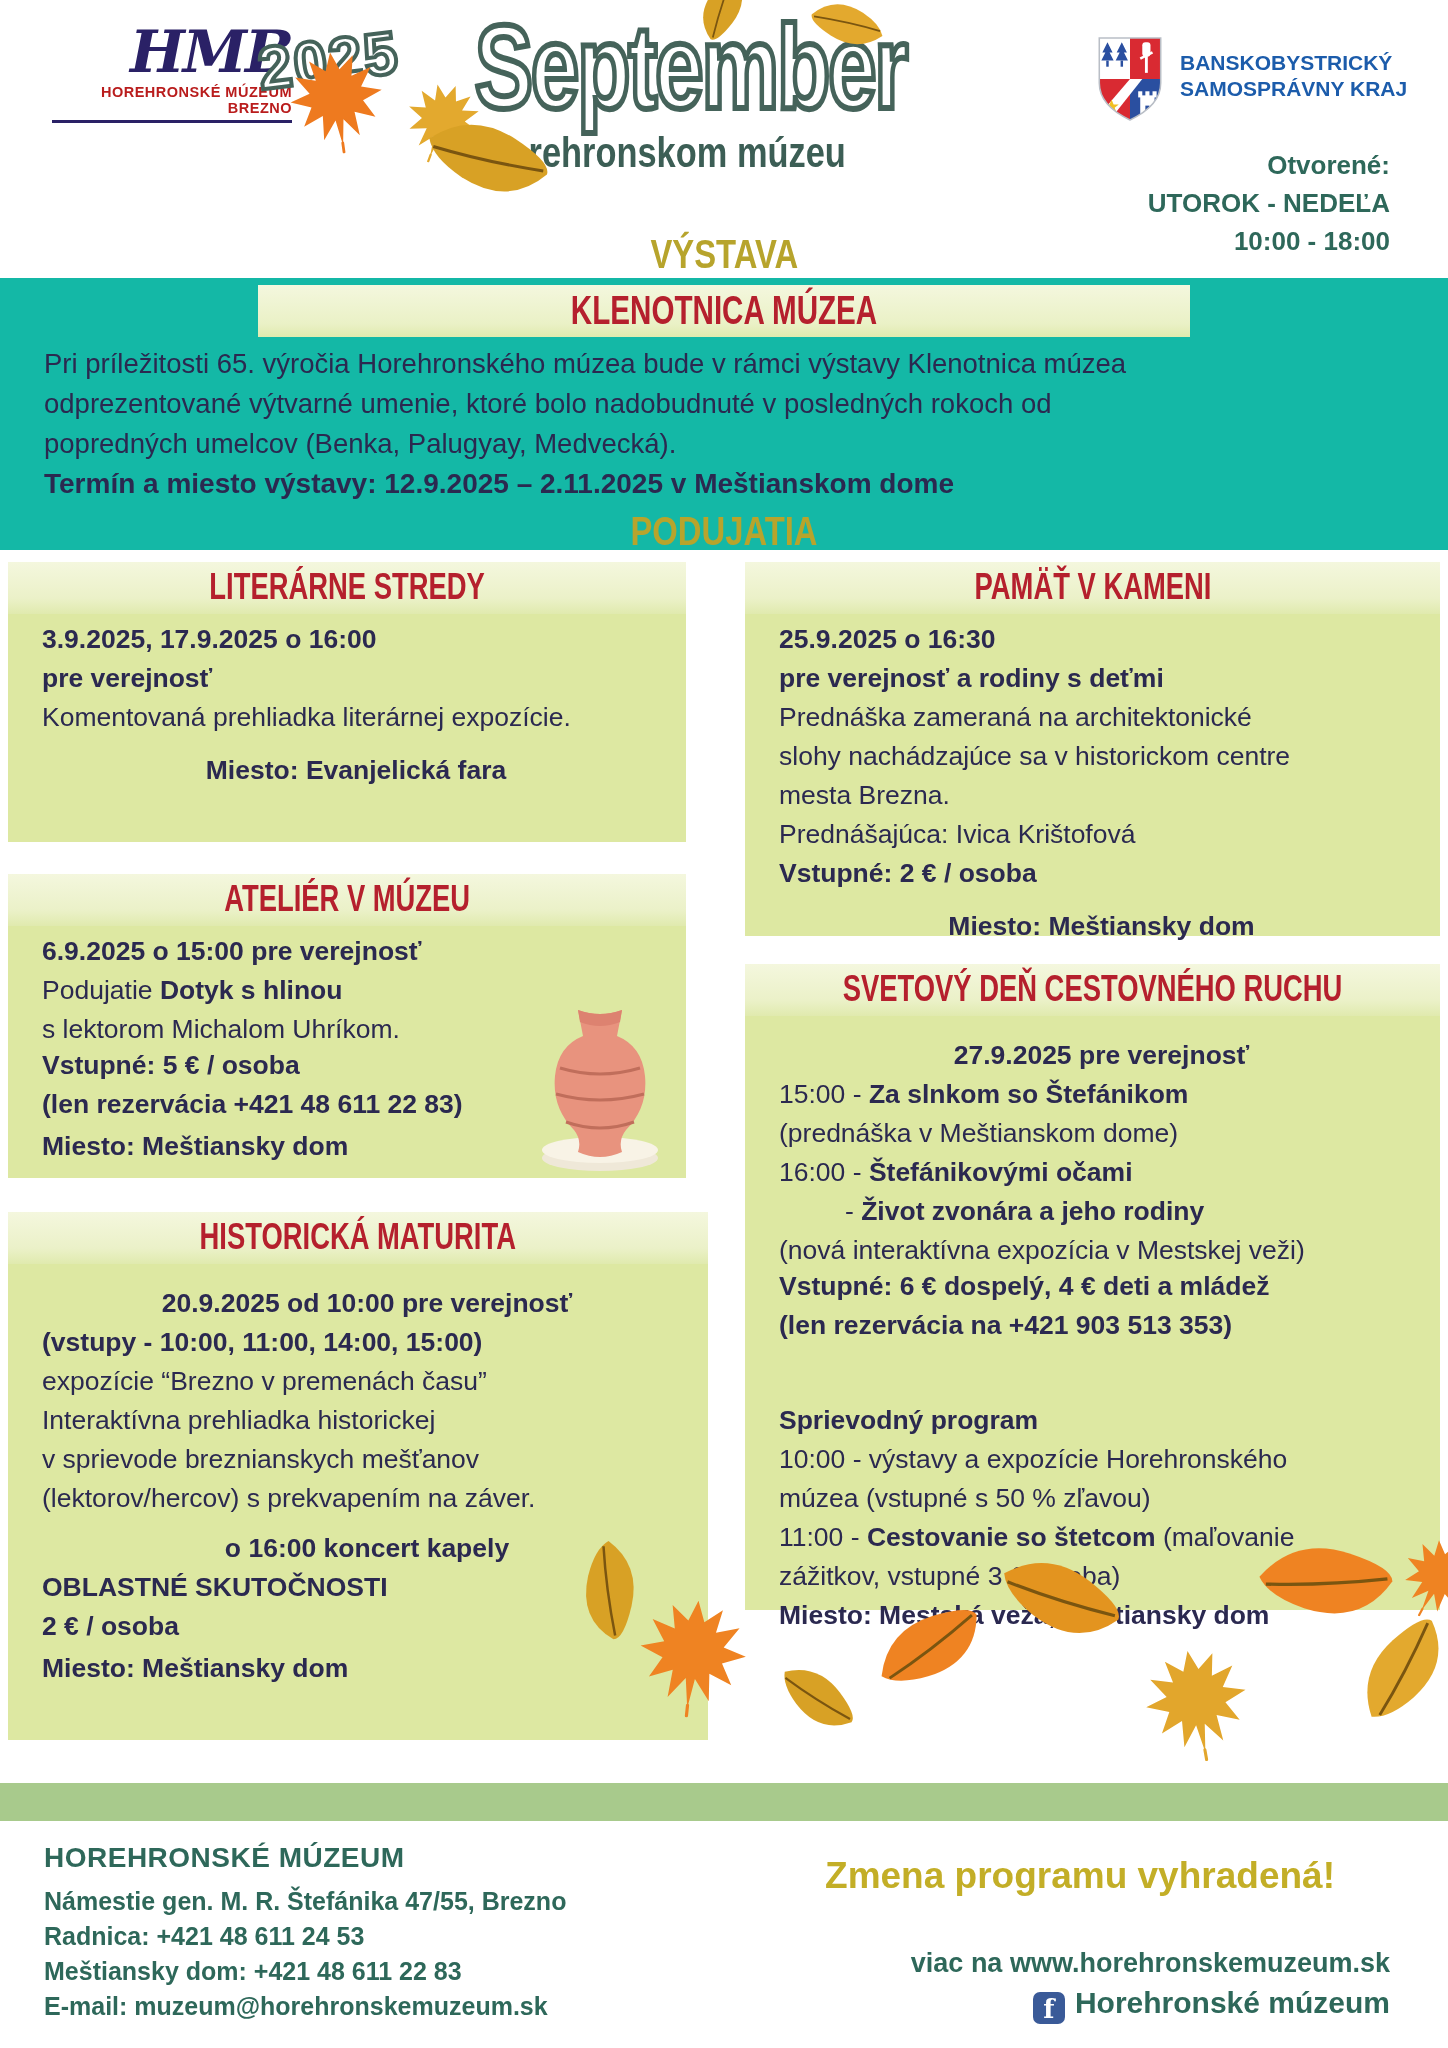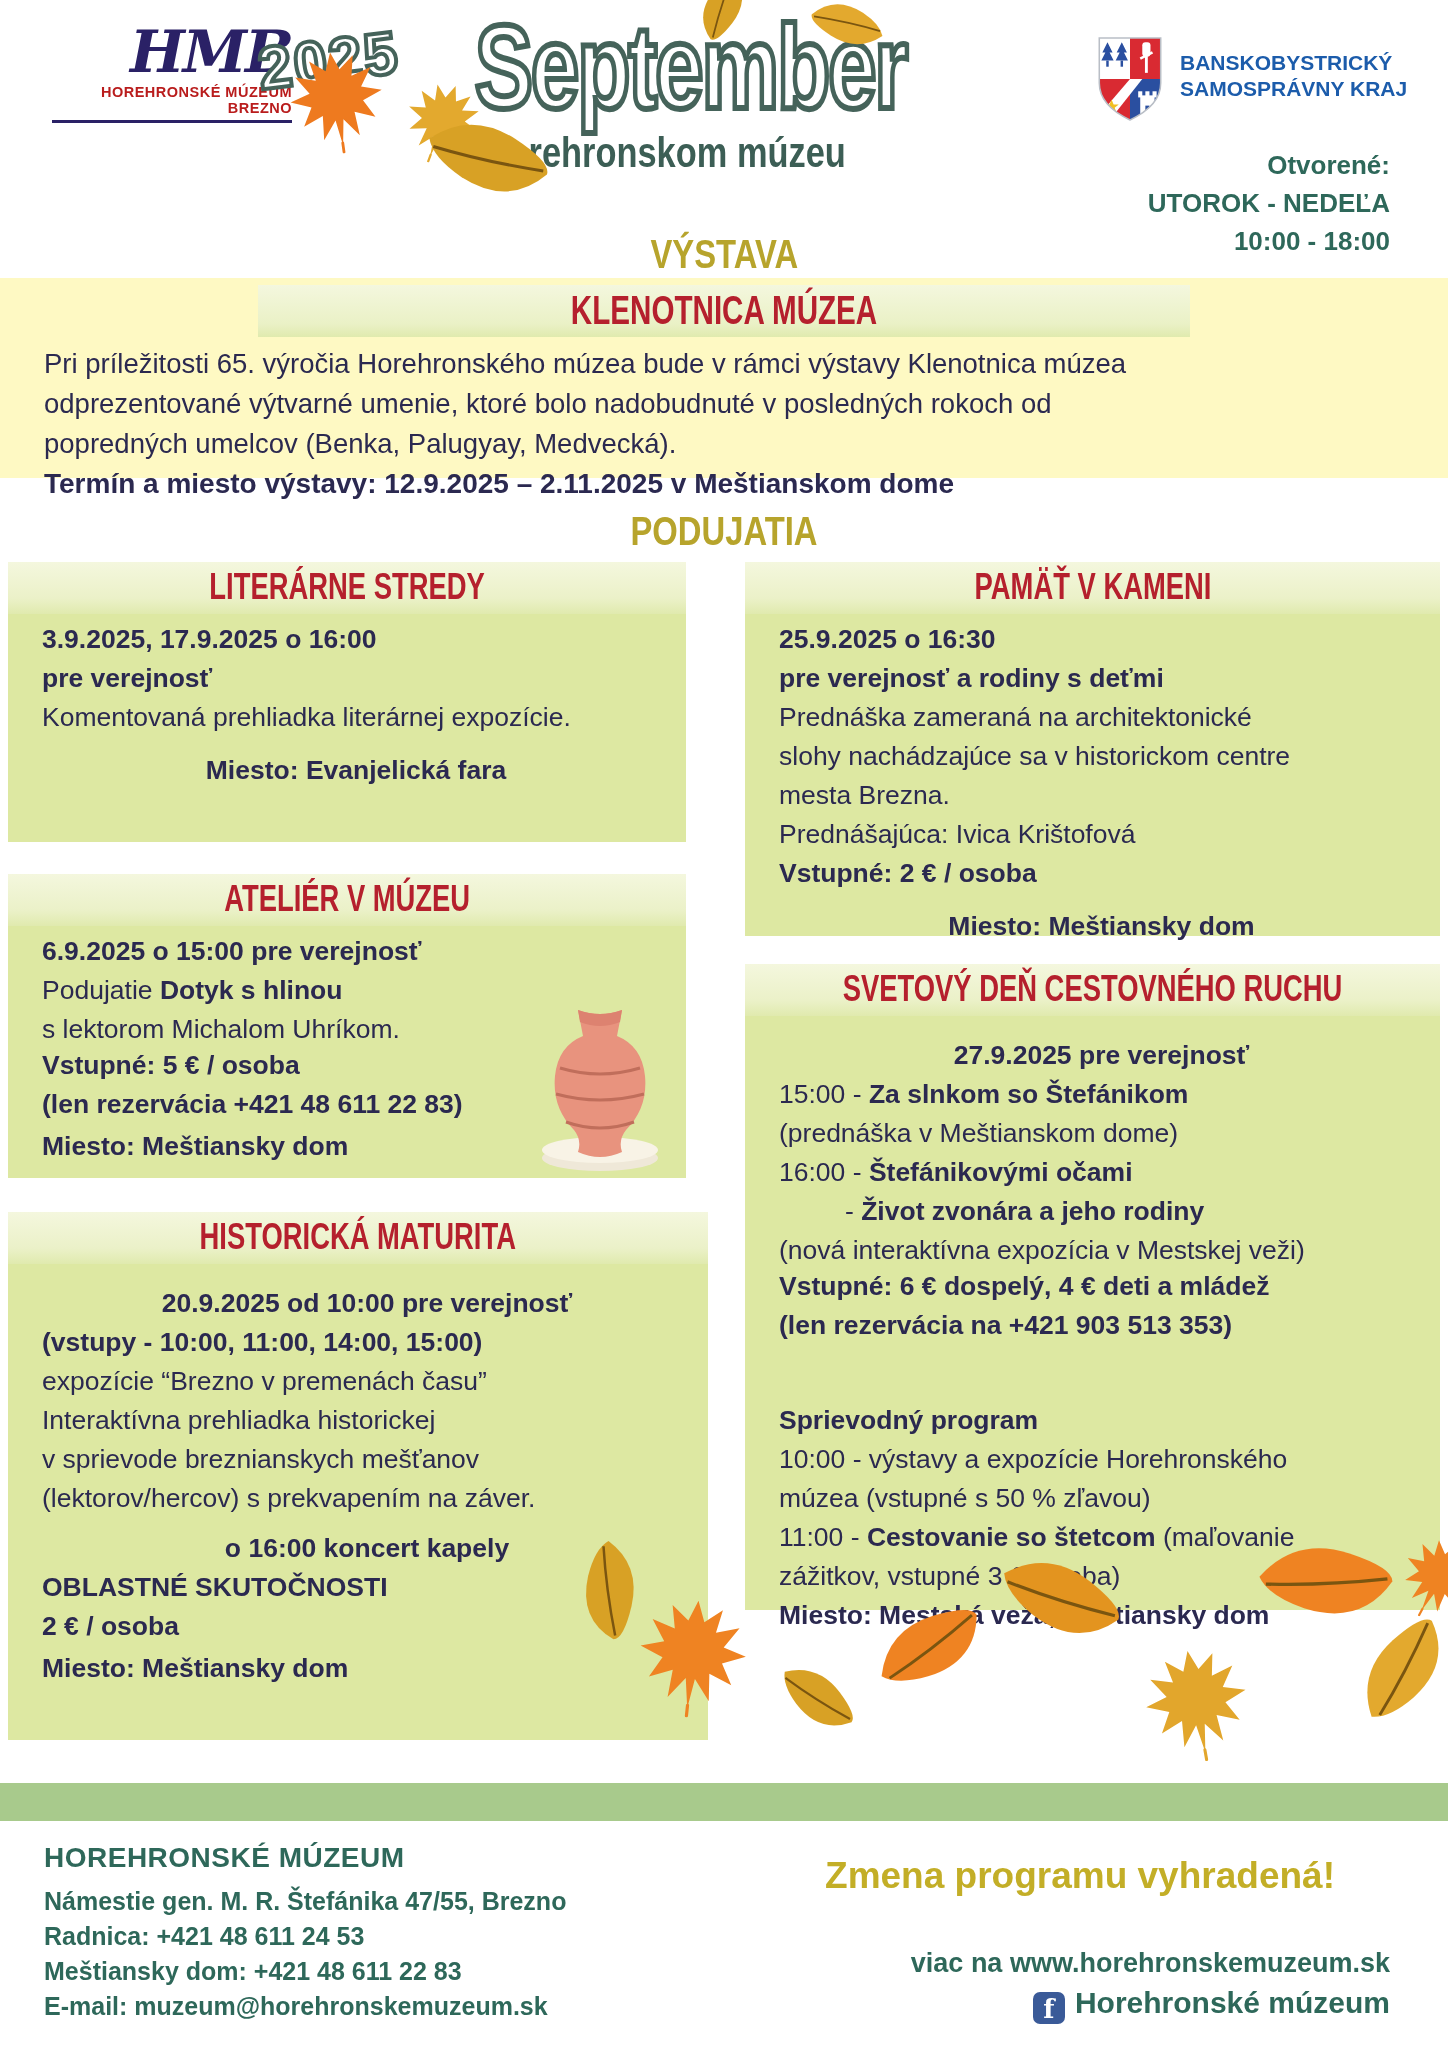--- a/index.html
+++ b/index.html
@@ -23,21 +23,21 @@
   .cond72{display:inline-block;transform:scaleX(.74);transform-origin:center;white-space:nowrap;}
 
   .bbsk{left:1095px;top:36px;width:70px;height:86px;}
   .bbsk-text{left:1180px;top:50px;font-size:21px;font-weight:800;color:#1c5cab;line-height:26px;}
   .opening{left:1040px;top:146px;width:350px;text-align:right;font-weight:700;
            color:#2e685a;font-size:26px;line-height:38px;}
 
   
   .lbl-gold{width:100%;text-align:center;font-size:41px;font-weight:800;color:#b7a42c;}
   .vystava-lbl{top:231px;}
-  .vystava{left:0;top:278px;width:1448px;height:200px;background:#fef9c3;}
+  .vystava{left:0;top:278px;width:1448px;height:272px;background:#14b8a6;}
   .klen-band{position:absolute;left:258px;right:258px;top:7px;height:52px;
              background:linear-gradient(180deg,#f4f7de 0%,#eaf1c6 75%,#e0eaae 100%);
              text-align:center;}
   .klen-title{font-size:40px;font-weight:800;color:#b5202d;line-height:50px;}
   .vys-desc{position:absolute;left:44px;top:66px;width:1140px;font-size:27.5px;line-height:40px;color:#2b2950;}
   .vys-term{position:absolute;left:44px;top:190px;font-size:28px;font-weight:700;color:#2b2950;}
   .podujatia-lbl{top:508px;}
 
   
   .card{position:absolute;background:#dde8a2;}

